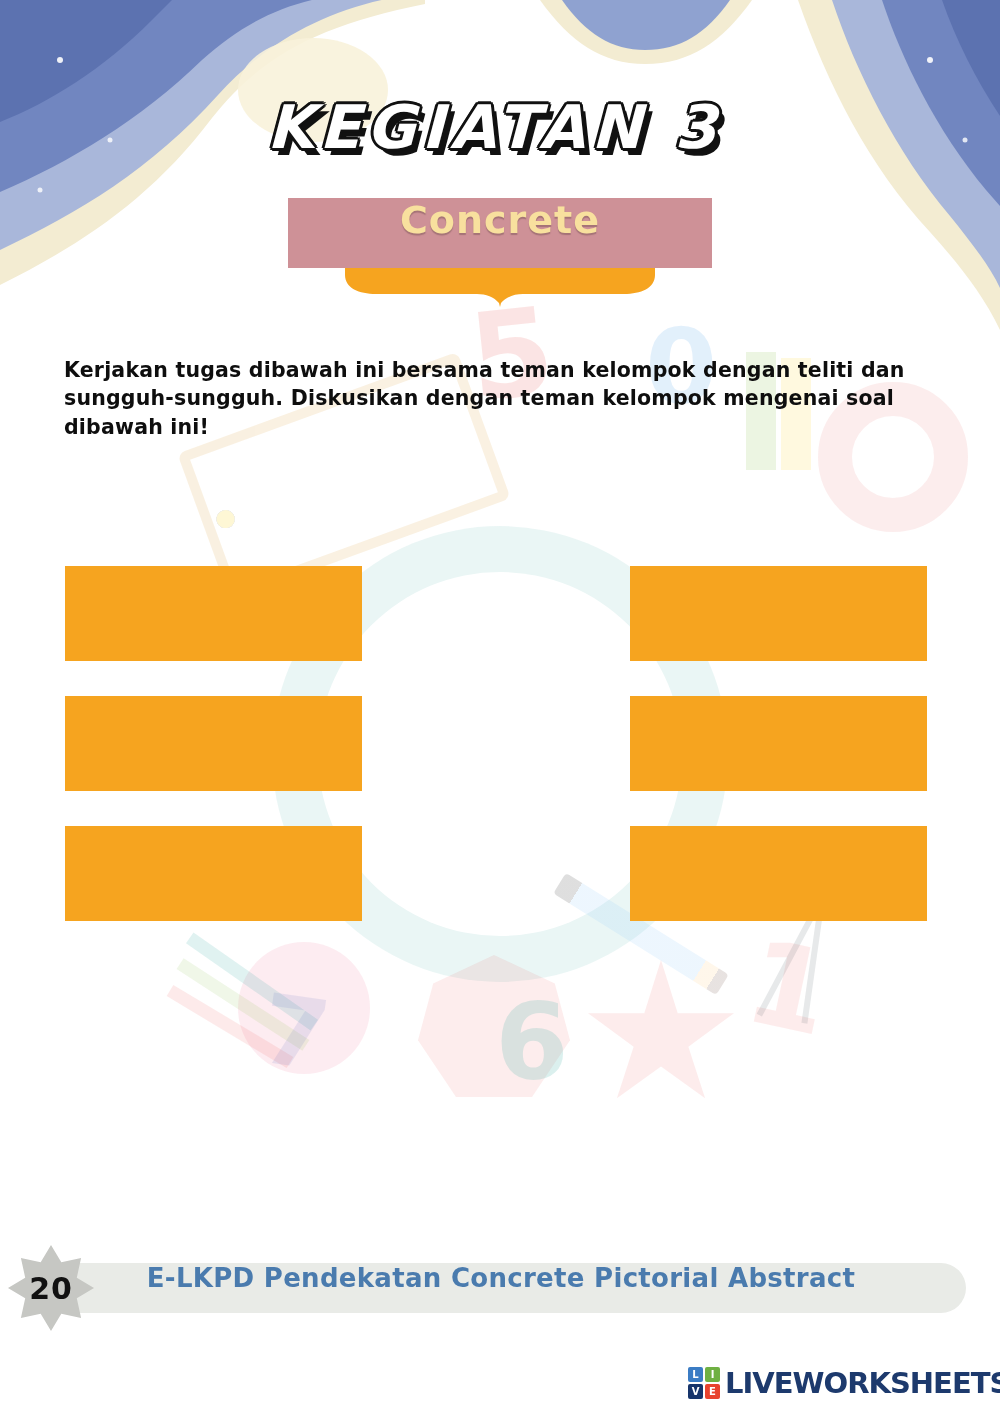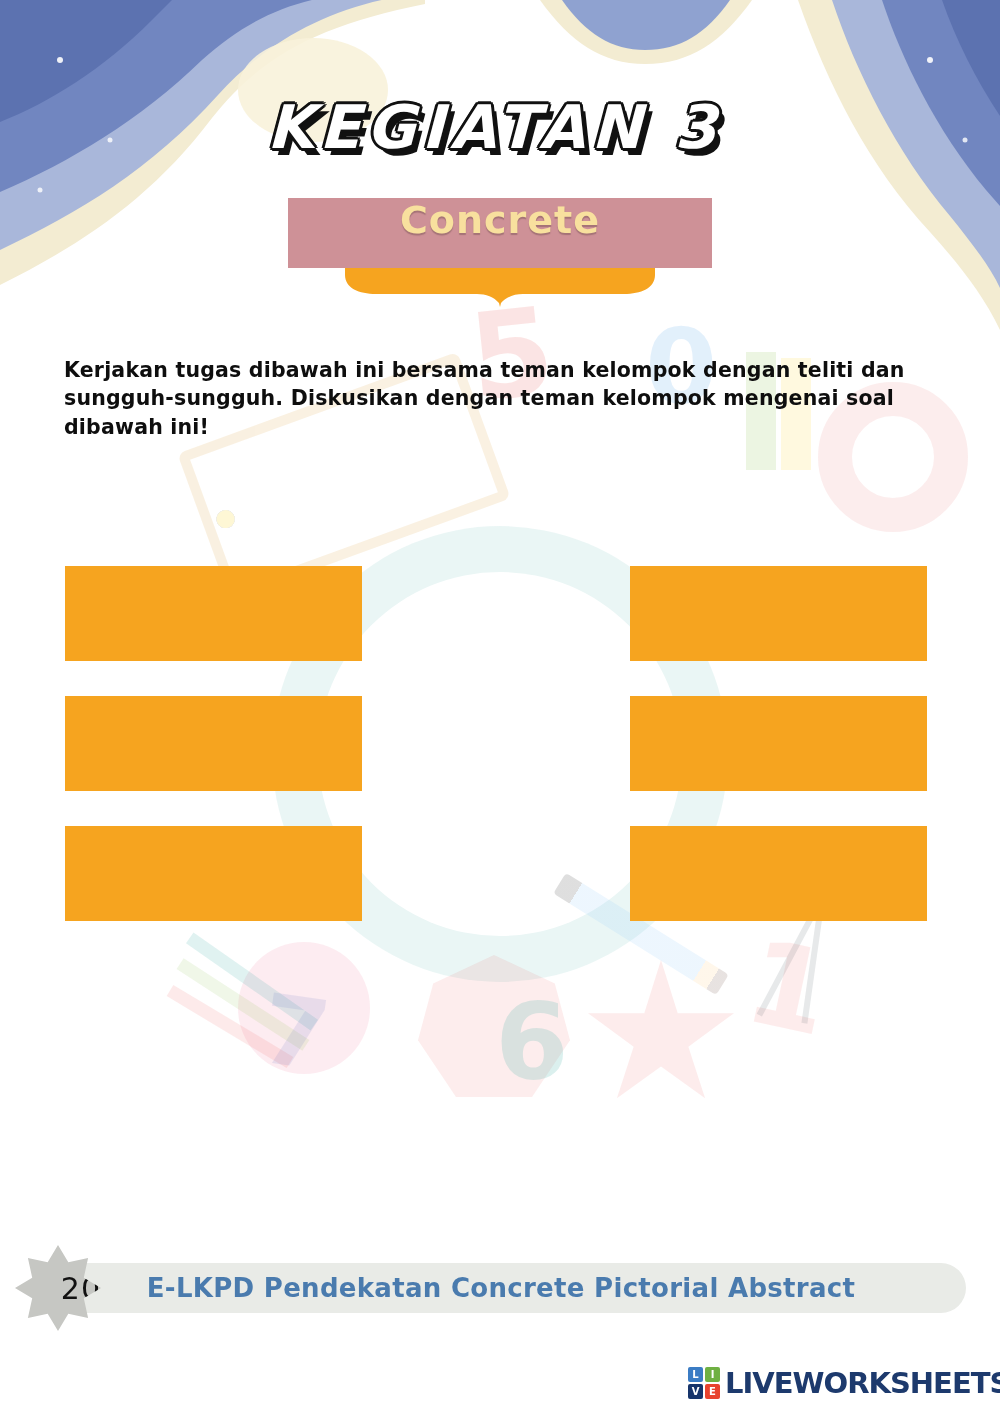--- a/index.html
+++ b/index.html
@@ -79,31 +79,31 @@
   .answer-box{position:absolute;width:297px;height:95px;background:var(--accent-orange,#F6A41F);}
   .answer-box:nth-child(odd){left:65px;}
   .answer-box:nth-child(even){left:630px;}
   .answer-box:nth-child(-n+2){top:566px;}
   .answer-box:nth-child(n+3):nth-child(-n+4){top:696px;}
   .answer-box:nth-child(n+5){top:826px;}
   
   .footer-bar{
     position:absolute;left:36px;top:1263px;width:930px;height:50px;z-index:3;
     background:var(--footer-bar,#E9EBE7);border-radius:8px 26px 26px 8px;
-    display:flex;align-items:center;justify-content:center;
+    display:flex;justify-content:center;
   }
   .footer-bar span{
     font-size:26px;font-weight:bold;color:var(--footer-text,#4A7BAE);letter-spacing:.3px;
   }
   .page-star{
-    position:absolute;left:15px;top:1245px;width:86px;height:86px;z-index:4;
+    position:absolute;left:8px;top:1245px;width:86px;height:86px;z-index:4;
     background:var(--star-gray,#C6C7C3);
     clip-path:polygon(50% 0%,62% 20%,85% 15%,80% 38%,100% 50%,80% 62%,85% 85%,62% 80%,50% 100%,38% 80%,15% 85%,20% 62%,0% 50%,20% 38%,15% 15%,38% 20%);
-    display:flex;align-items:center;justify-content:flex-end;
-    font-size:30px;font-weight:normal;color:#111;letter-spacing:1px;
+    display:flex;align-items:center;justify-content:center;
+    font-size:30px;font-weight:bold;color:#111;letter-spacing:1px;
   }
   
   .lw-logo{position:absolute;left:688px;top:1366px;display:flex;align-items:center;gap:5px;z-index:3;}
   .lw-tiles{display:grid;grid-template-columns:15px 15px;grid-template-rows:15px 15px;gap:2px;}
   .lw-tile{display:flex;align-items:center;justify-content:center;
     color:#fff;font-size:10px;font-weight:bold;border-radius:2px;}
   .lw-text{font-size:29px;font-weight:bold;color:var(--logo-navy,#1D3A6D);letter-spacing:-1px;}
 </style>
 </head>
 <body>

